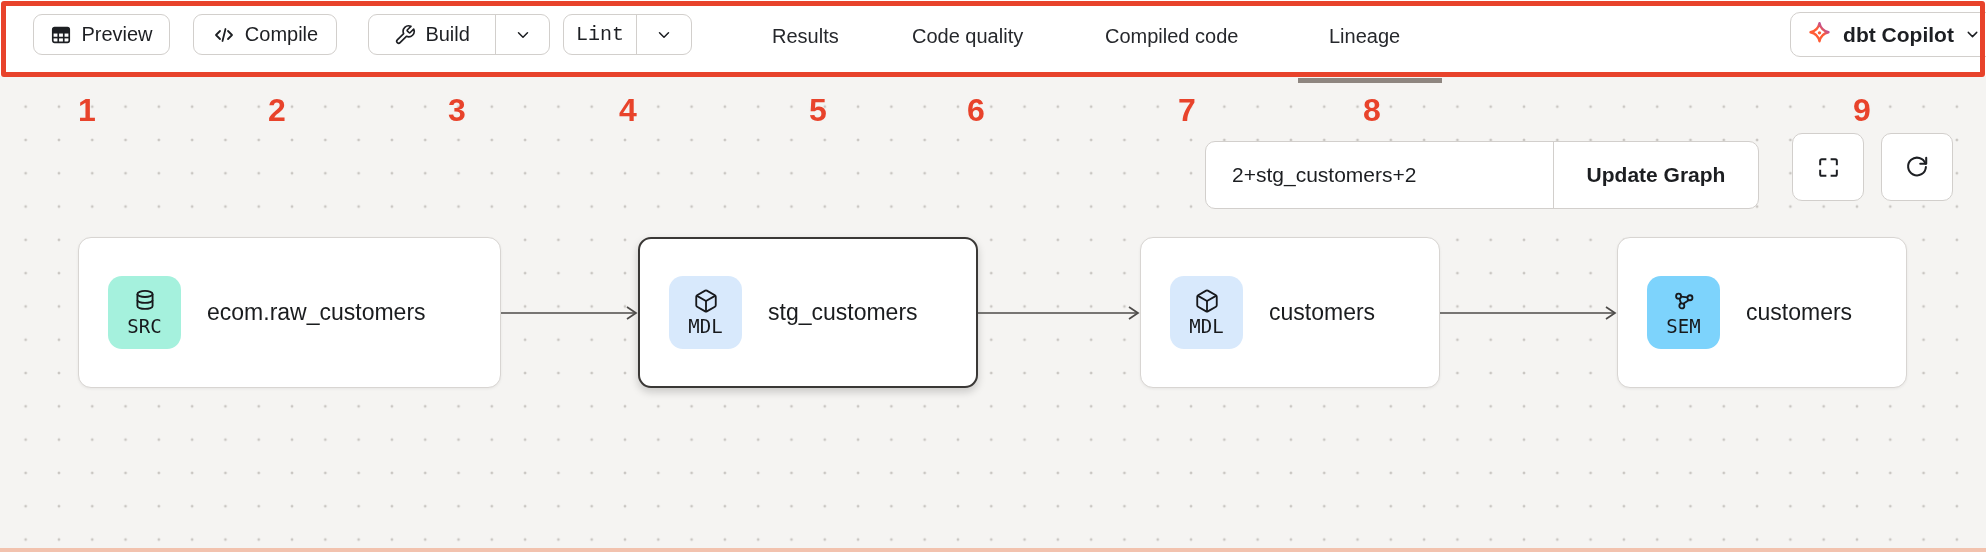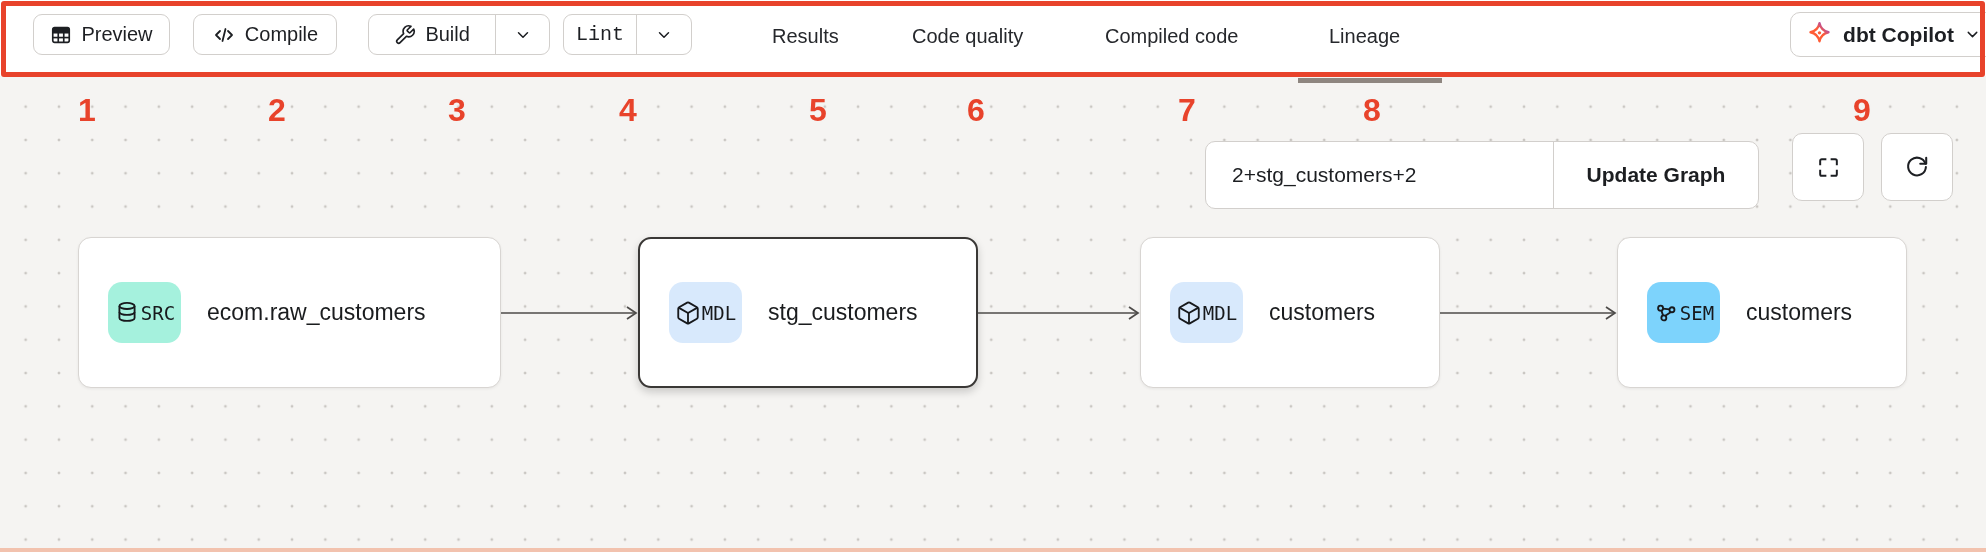--- a/index.html
+++ b/index.html
@@ -64,22 +64,22 @@
     display: flex; align-items: center; justify-content: center; cursor: pointer; }
   #fullscreen-btn { left: 1792px; }
   #refresh-btn { left: 1881px; }
 
   
   .node { position: absolute; top: 237px; height: 151px; background: #fff;
     border: 1px solid #d8d5d2; border-radius: 13px;
     display: flex; align-items: center; gap: 26px; padding-left: 29px;
     box-shadow: 0 1px 3px rgba(0,0,0,.06); cursor: pointer; }
   .node.selected { border: 2.5px solid #3a3836; box-shadow: 0 4px 8px rgba(0,0,0,.18); }
-  .badge { width: 73px; height: 61px; border-radius: 14px; flex: 0 0 auto;
-    display: flex; flex-direction: row; align-items: center; justify-content: center; gap: 1px; }
+  .badge { width: 73px; height: 73px; border-radius: 14px; flex: 0 0 auto;
+    display: flex; flex-direction: column; align-items: center; justify-content: center; gap: 1px; }
   .badge-src { background: #a5f1dd; }
   .badge-mdl { background: #d8e9fc; }
   .badge-sem { background: #7dd3fc; }
   .badge-label { font-family: "DejaVu Sans Mono", monospace; font-size: 19px; color: #17191c; }
   .node-label { font-size: 23px; color: #1a1c1e; white-space: nowrap; }
   .edge { position: absolute; z-index: 5; }
 </style>
 </head>
 <body>
 

